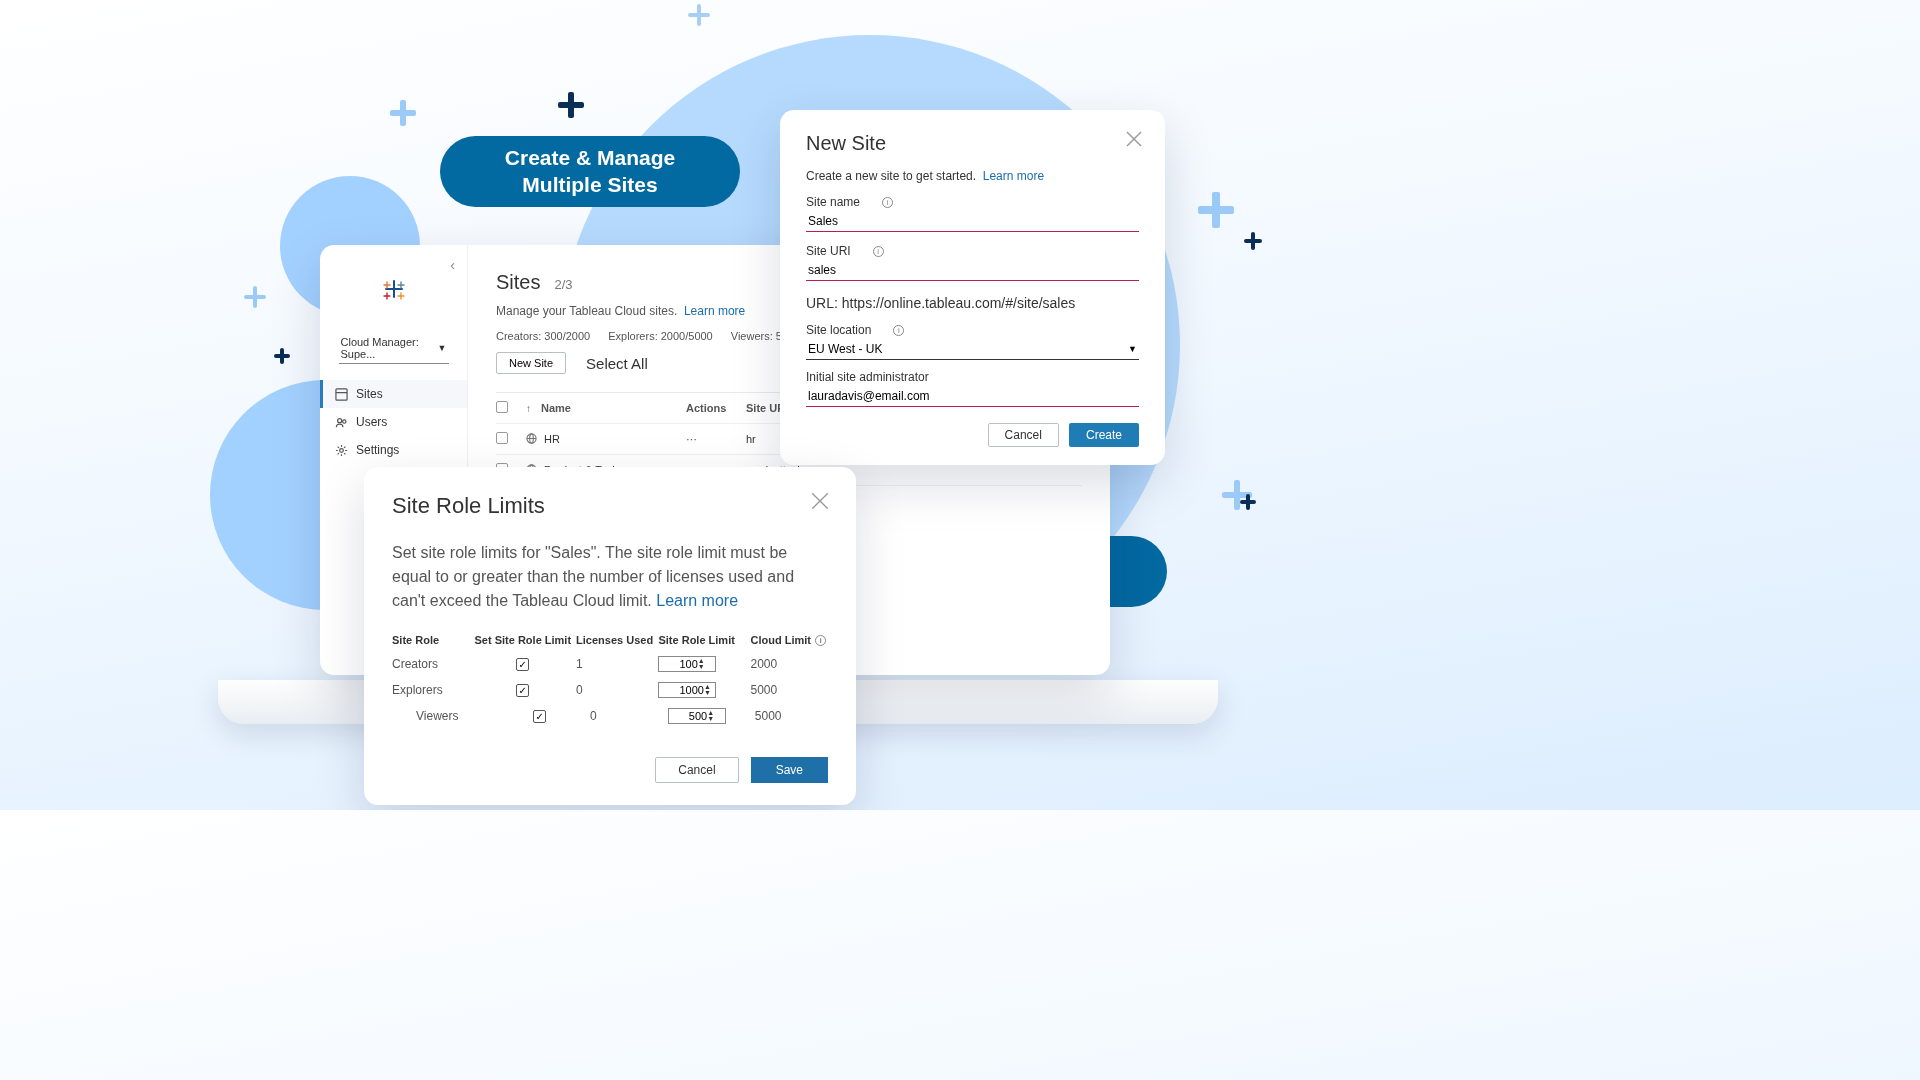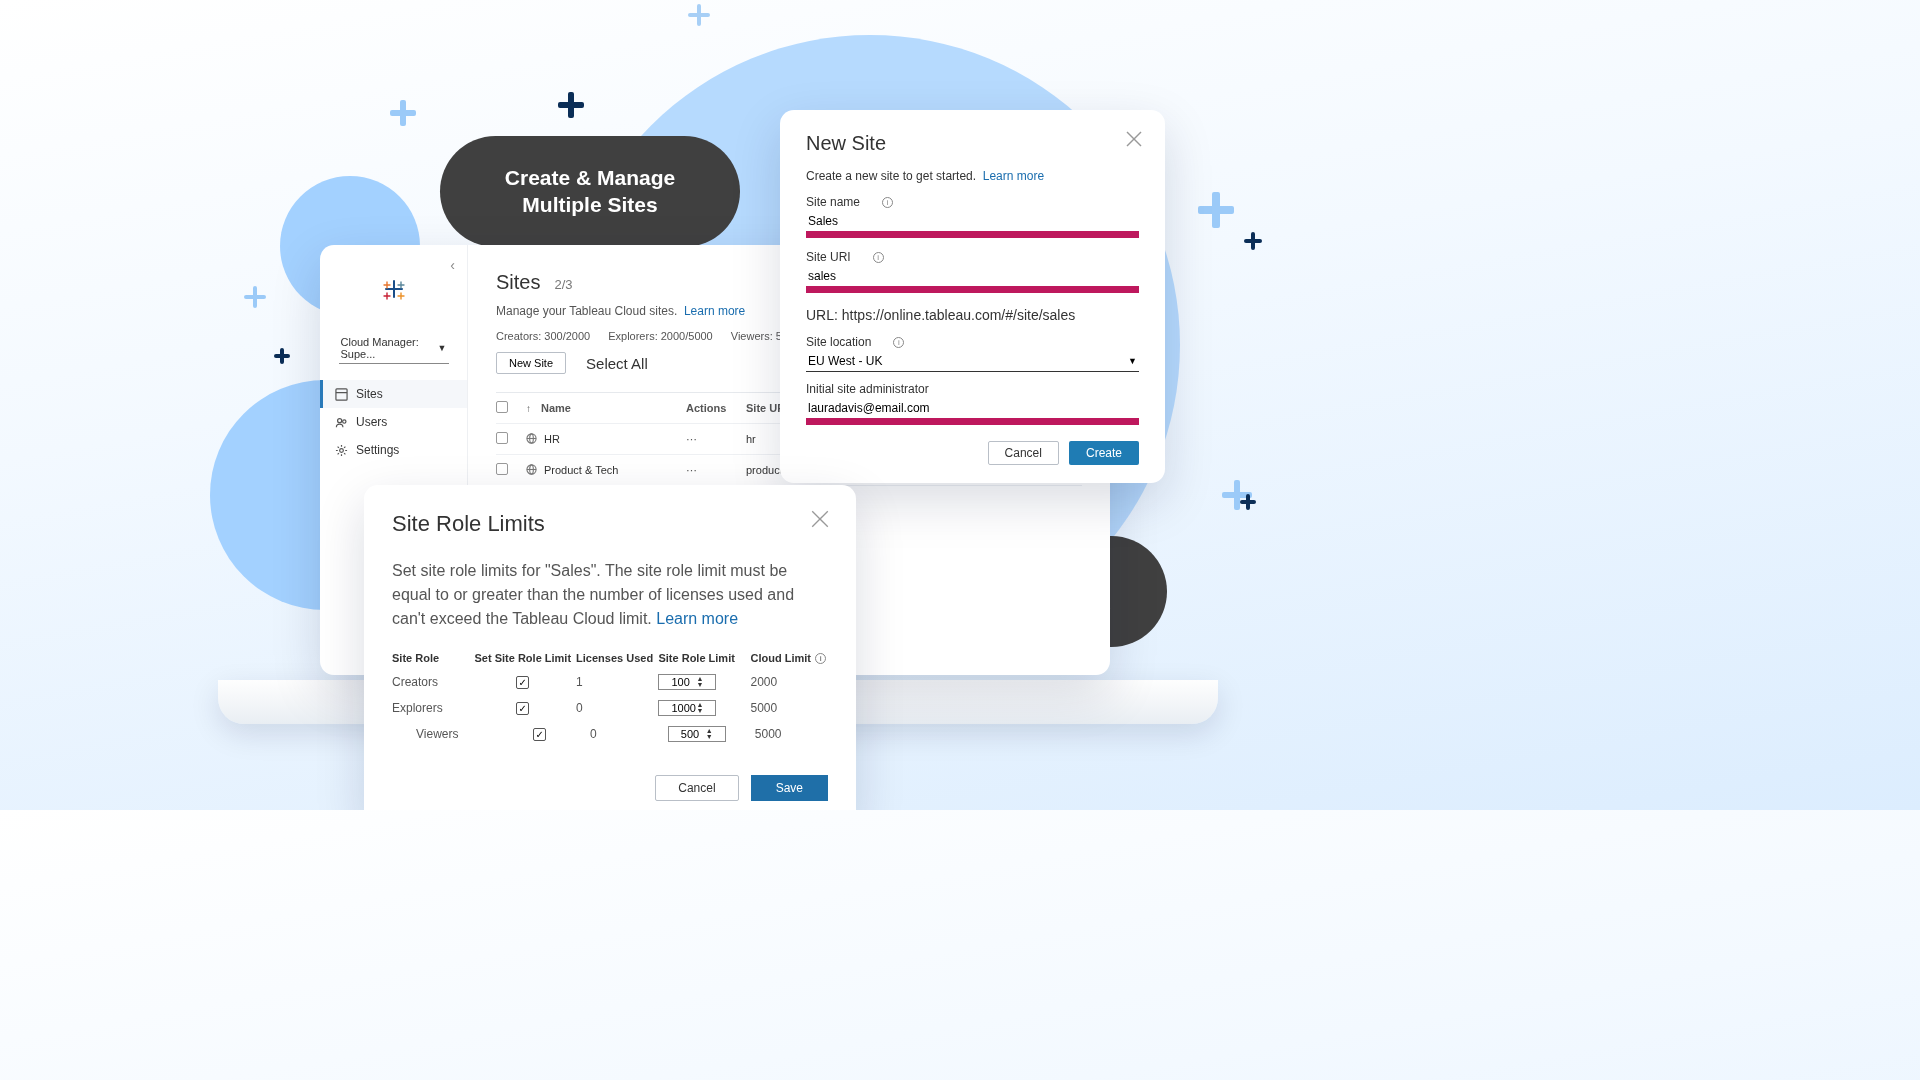--- a/index.html
+++ b/index.html
@@ -11,21 +11,21 @@
 .c2 { width: 140px; height: 140px; background: #a3d1ff; top: 176px; left: 280px; }
 .c3 { width: 230px; height: 230px; background: #a3d1ff; top: 380px; left: 210px; }
 
 
 .plus { position: absolute; display: flex; align-items: center; justify-content: center; }
 .plus::before, .plus::after { content: ""; position: absolute; background: currentColor; border-radius: 2px; }
 .plus::before { width: 100%; height: 20%; }
 .plus::after { width: 20%; height: 100%; }
 
 
-.pill { position: absolute; background: #404040; color: #fff; font-weight: 600; border-radius: 999px; display: flex; align-items: center; justify-content: center; text-align: center; padding: 28px 40px; line-height: 1.3; }
+.pill { position: absolute; background: #0369a1; color: #fff; font-weight: 600; border-radius: 999px; display: flex; align-items: center; justify-content: center; text-align: center; padding: 8px 40px; line-height: 1.3; }
 
 
 .window { position: absolute; background: #fff; border-radius: 14px; box-shadow: 0 18px 50px rgba(0,20,60,0.15); overflow: hidden; }
 .main-window { top: 245px; left: 320px; width: 790px; height: 430px; display: flex; }
 .sidebar { width: 148px; border-right: 1px solid #eef0f3; padding-top: 28px; display: flex; flex-direction: column; align-items: center; }
 .logo { margin-bottom: 24px; }
 .dropdown { font-size: 11px; color: #333; border-bottom: 1px solid #888; padding: 3px 2px; width: 110px; display: flex; justify-content: space-between; align-items: center; cursor: pointer; margin-bottom: 16px;}
 .nav-item { width: 100%; padding: 7px 14px; font-size: 12px; color: #333; display: flex; align-items: center; gap: 8px; cursor: pointer; }
 .nav-item.active { border-left: 3px solid #2a7ab9; background: #f5f7fa; padding-left: 11px; font-weight: 500;}
 .nav-icon { width: 14px; height: 14px; display: inline-flex; align-items: center; justify-content: center; color: #555;}
@@ -54,39 +54,39 @@
 .sort-arrow { margin-right: 4px; font-size: 10px;}
 .dots-icon { color: #555; cursor: pointer; letter-spacing: 1px;}
 .site-icon { width: 12px; height: 12px; display: inline-flex; color:#888;}
 
 
 .new-site { top: 110px; left: 780px; width: 385px; padding: 22px 26px 18px 26px; }
 .modal-title { font-size: 20px; font-weight: 400; color: #333; margin-bottom: 14px;}
 .close-x { position: absolute; top: 20px; right: 22px; cursor: pointer; color: #888;}
 .field-label { font-size: 12px; color: #333; margin-top: 12px; display: flex; align-items: center; gap: 22px;}
 .info-icon { width: 11px; height: 11px; border: 1px solid #888; border-radius: 50%; display: inline-flex; align-items: center; justify-content: center; font-size: 8px; color: #888;}
-.text-input { width: 100%; border: none; border-bottom: 7px solid #be185d; font-size: 12px; padding: 3px 2px; margin-top: 2px; outline: none;}
+.text-input { width: 100%; border: none; border-bottom: 1px solid #be185d; font-size: 12px; padding: 3px 2px; margin-top: 2px; outline: none;}
 .url-line { font-size: 14px; color: #333; margin-top: 14px;}
 .help-text { font-size: 11px; color: #555; margin-top: 14px; line-height: 1.5;}
 .select-box { width: 100%; border: none; border-bottom: 1px solid #333; font-size: 12px; padding: 3px 2px; margin-top: 2px; display: flex; justify-content: space-between; align-items: center; cursor: pointer;}
 .modal-buttons { display: flex; justify-content: flex-end; gap: 10px; margin-top: 16px;}
 .btn { font-size: 12px; padding: 4px 16px; border-radius: 2px; cursor: pointer; border: 1px solid transparent;}
 .btn-secondary { background: #fff; border-color: #b9bfc7; color: #333;}
 .btn-primary { background: #1f7cb4; color: #fff;}
 
 
-.role-modal { top: 485px; left: 364px; width: 492px; padding: 26px 28px 22px 28px;}
+.role-modal { top: 467px; left: 364px; width: 492px; padding: 26px 28px 22px 28px;}
 .role-title { font-size: 22px; font-weight: 400; color: #333; margin-bottom: 22px;}
 .role-desc { font-size: 16px; color: #555; line-height: 1.5;}
 .role-table { margin-top: 16px; font-size: 12px;}
 .role-tr { display: flex; align-items: center; padding: 5px 0;}
 .rc1 { width: 80px;} .rc2 { width: 110px; text-align:center;} .rc3 { width: 85px;} .rc4 { width: 95px;} .rc5 { width: 80px; display:flex; align-items:center; gap:4px;}
 .role-th { font-weight: 700; color: #333; font-size: 11px; align-items: flex-end;}
 .chk-checked { width: 13px; height: 13px; border: 1px solid #555; border-radius: 2px; display: inline-flex; align-items: center; justify-content: center; font-size: 10px; cursor: pointer;}
-.num-input { width: 58px; border: 1px solid #888; font-size: 11px; padding: 1px 12px; display: flex; justify-content: space-between; align-items: center; cursor: text;}
+.num-input { width: 58px; border: 1px solid #888; font-size: 11px; padding: 1px 20px; display: flex; justify-content: space-between; align-items: center; cursor: text;}
 .stepper { display: flex; flex-direction: column; font-size: 7px; line-height: 6px; color: #333; cursor: pointer;}
 .role-buttons { display: flex; justify-content: flex-end; gap: 12px; margin-top: 28px;}
 .btn-primary-dark { background: #1f6fa8; color: #fff; padding: 5px 24px;}
 .btn-sec-wide { padding: 5px 22px;}
 
 
 .laptop-base { position: absolute; top: 680px; left: 218px; width: 1000px; height: 44px; background: linear-gradient(#fefefe, #e9eef3); border-radius: 0 0 26px 26px; box-shadow: 0 10px 30px rgba(0,20,60,0.12);}
 </style>
 </head>
 <body>

